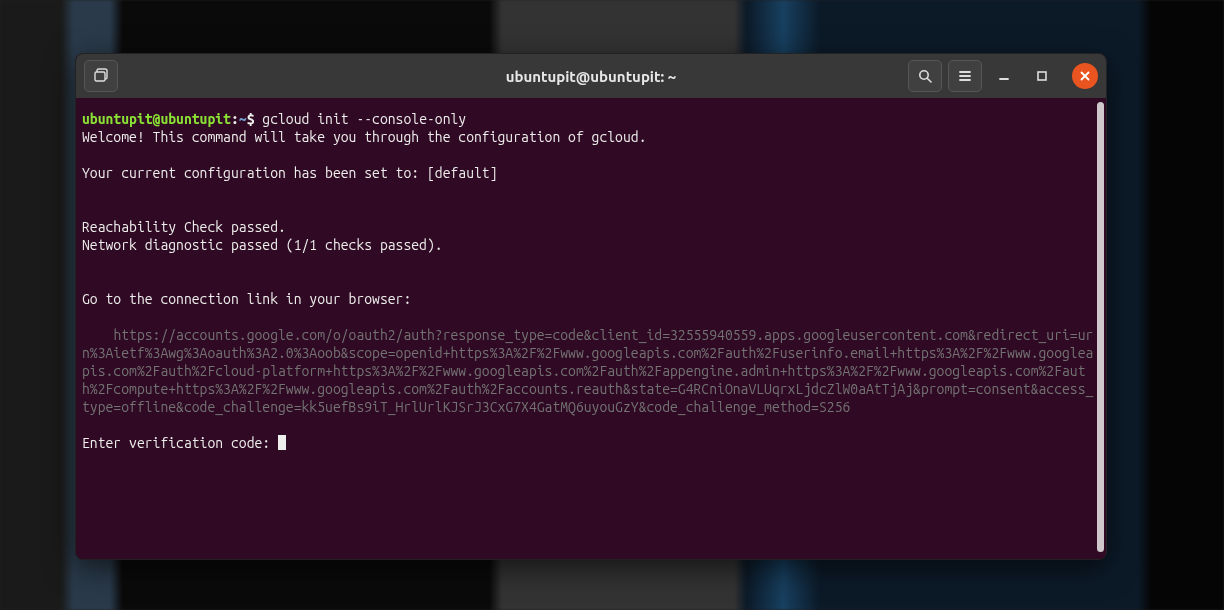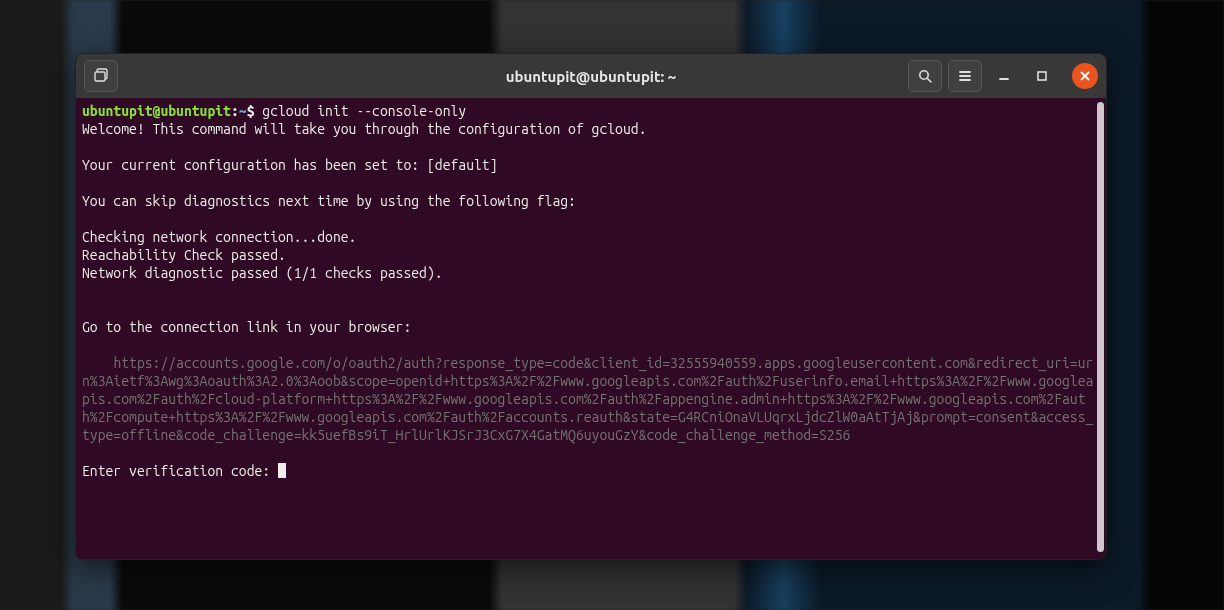--- a/index.html
+++ b/index.html
@@ -81,21 +81,21 @@
     align-items: center;
     justify-content: center;
     cursor: pointer;
     margin-left: 8px;
   }
   .terminal-body {
     position: absolute;
     top: 44px;
     left: 0; right: 0; bottom: 0;
     background: #300a24;
-    padding: 4px 6px;
+    padding: 12px 6px;
     font-size: 14px;
     line-height: 18px;
     color: #eeeeec;
     overflow: hidden;
   }
   .scrollbar {
     position: absolute;
     right: 2px;
     top: 48px;
     width: 7px;
@@ -170,23 +170,21 @@
       </svg>
     </div>
   </div>
 
   <div class="terminal-body">
     <div class="line"><span class="prompt-user">ubuntupit@ubuntupit</span><span class="prompt-colon">:</span><span class="prompt-path">~</span><span class="prompt-dollar">$ </span><span>gcloud init --console-only</span></div>
     <div class="line">Welcome! This command will take you through the configuration of gcloud.</div>
     <div class="line">&nbsp;</div>
     <div class="line">Your current configuration has been set to: [default]</div>
     <div class="line">&nbsp;</div>
-    <div class="line">You can skip diagnostics next time by using the following flag:</div>
     <div class="line">&nbsp;</div>
-    <div class="line">Checking network connection...done.</div>
     <div class="line">Reachability Check passed.</div>
     <div class="line">Network diagnostic passed (1/1 checks passed).</div>
     <div class="line">&nbsp;</div>
     <div class="line">&nbsp;</div>
     <div class="line">Go to the connection link in your browser:</div>
     <div class="line">&nbsp;</div>
     <div class="line"><span>    </span><span class="link">https://accounts.google.com/o/oauth2/auth?response_type=code&amp;client_id=32555940559.apps.googleusercontent.com&amp;redirect_uri=urn%3Aietf%3Awg%3Aoauth%3A2.0%3Aoob&amp;scope=openid+https%3A%2F%2Fwww.googleapis.com%2Fauth%2Fuserinfo.email+https%3A%2F%2Fwww.googleapis.com%2Fauth%2Fcloud-platform+https%3A%2F%2Fwww.googleapis.com%2Fauth%2Fappengine.admin+https%3A%2F%2Fwww.googleapis.com%2Fauth%2Fcompute+https%3A%2F%2Fwww.googleapis.com%2Fauth%2Faccounts.reauth&amp;state=G4RCniOnaVLUqrxLjdcZlW0aAtTjAj&amp;prompt=consent&amp;access_type=offline&amp;code_challenge=kk5uefBs9iT_HrlUrlKJSrJ3CxG7X4GatMQ6uyouGzY&amp;code_challenge_method=S256</span></div>
     <div class="line">&nbsp;</div>
     <div class="line"><span>Enter verification code: </span><span class="cursor"></span></div>
   </div>

